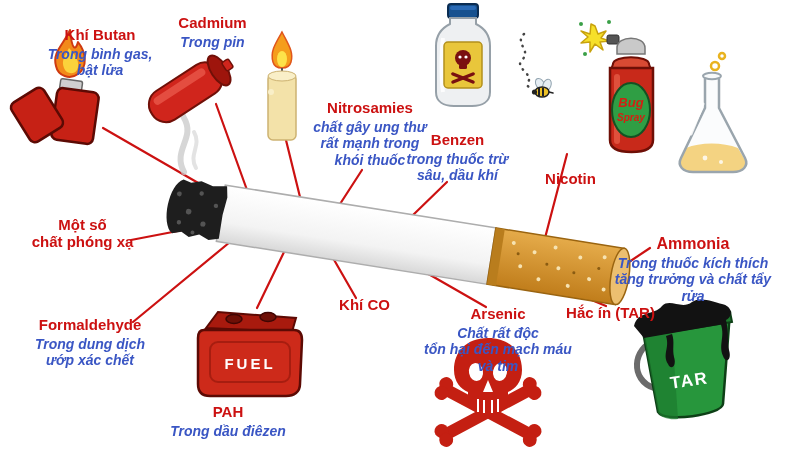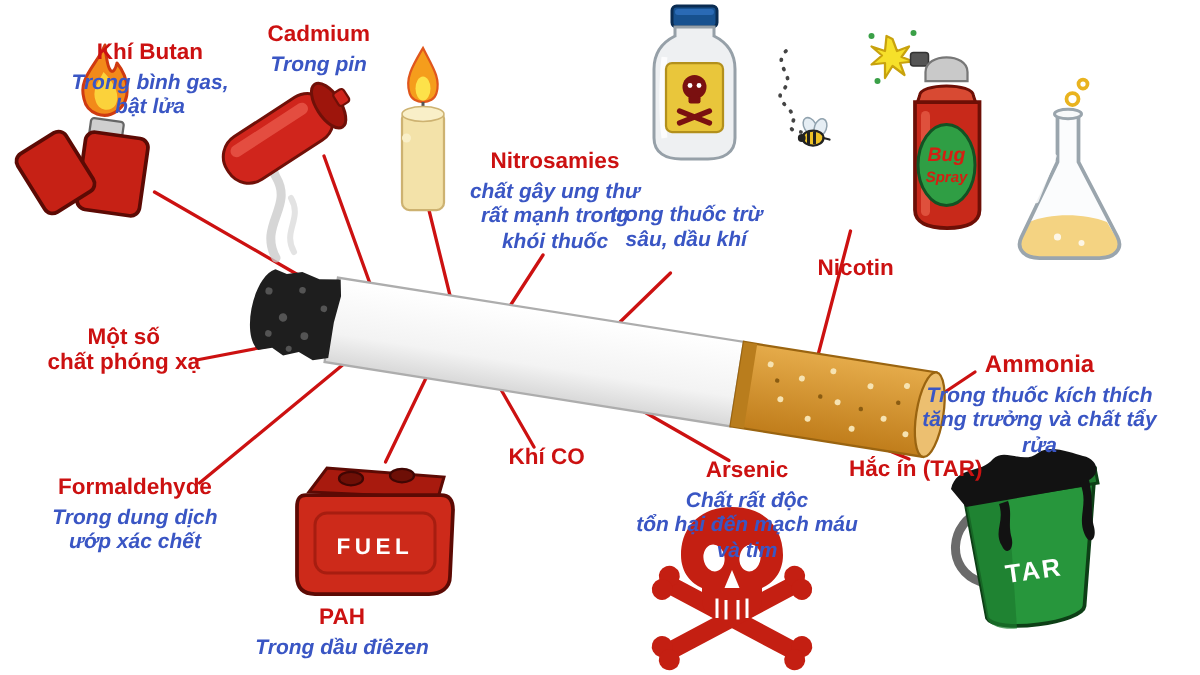--- a/index.html
+++ b/index.html
@@ -229,20 +229,21 @@
   </div>
 
   <div class="label" style="left:305px; top:100px; width:130px;">
     <div class="title">Nitrosamies</div>
     <div class="sub">chất gây ung thư
 rất mạnh trong
 khói thuốc</div>
   </div>
 
   <div class="label" style="left:400px; top:132px; width:115px;">
+    <div class="title">Benzen</div>
     <div class="sub">trong thuốc trừ
 sâu, dầu khí</div>
   </div>
 
   <div class="label" style="left:528px; top:132px; width:85px;margin-top:39px;">
     <div class="title">Nicotin</div>
   </div>
 
   <div class="label" style="left:608px; top:235px; width:170px;">
     <div class="title big">Ammonia</div>

